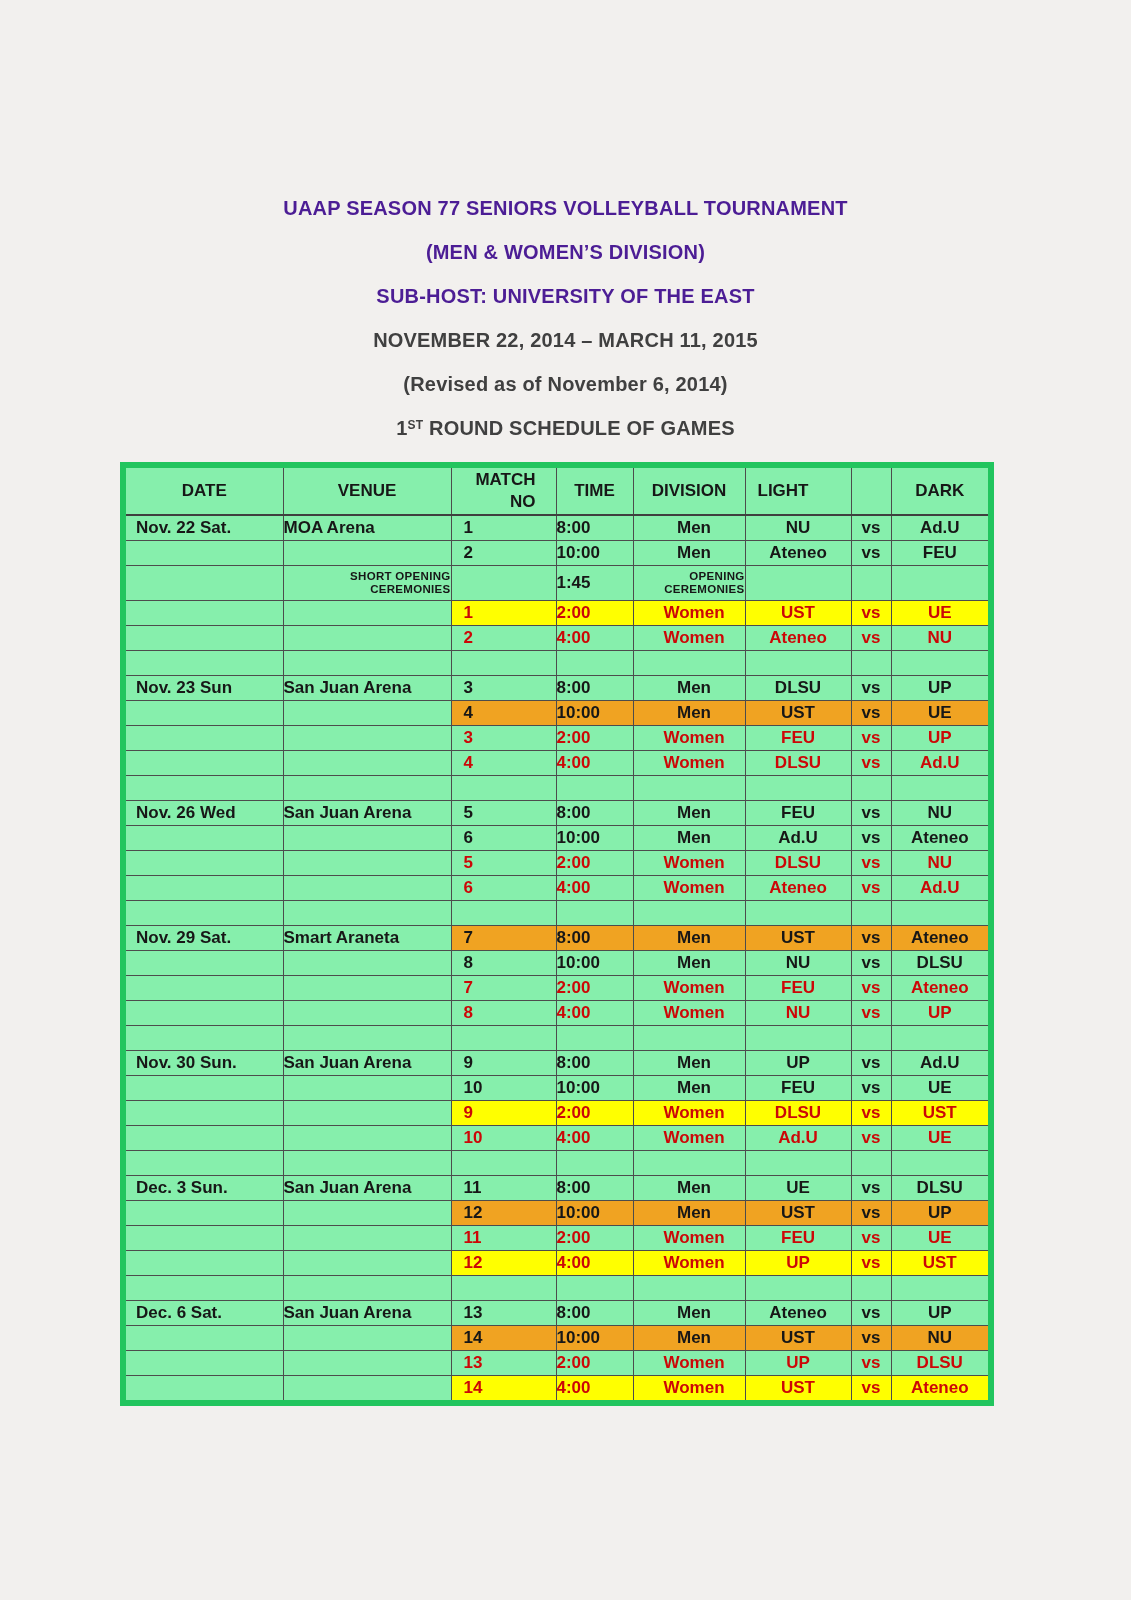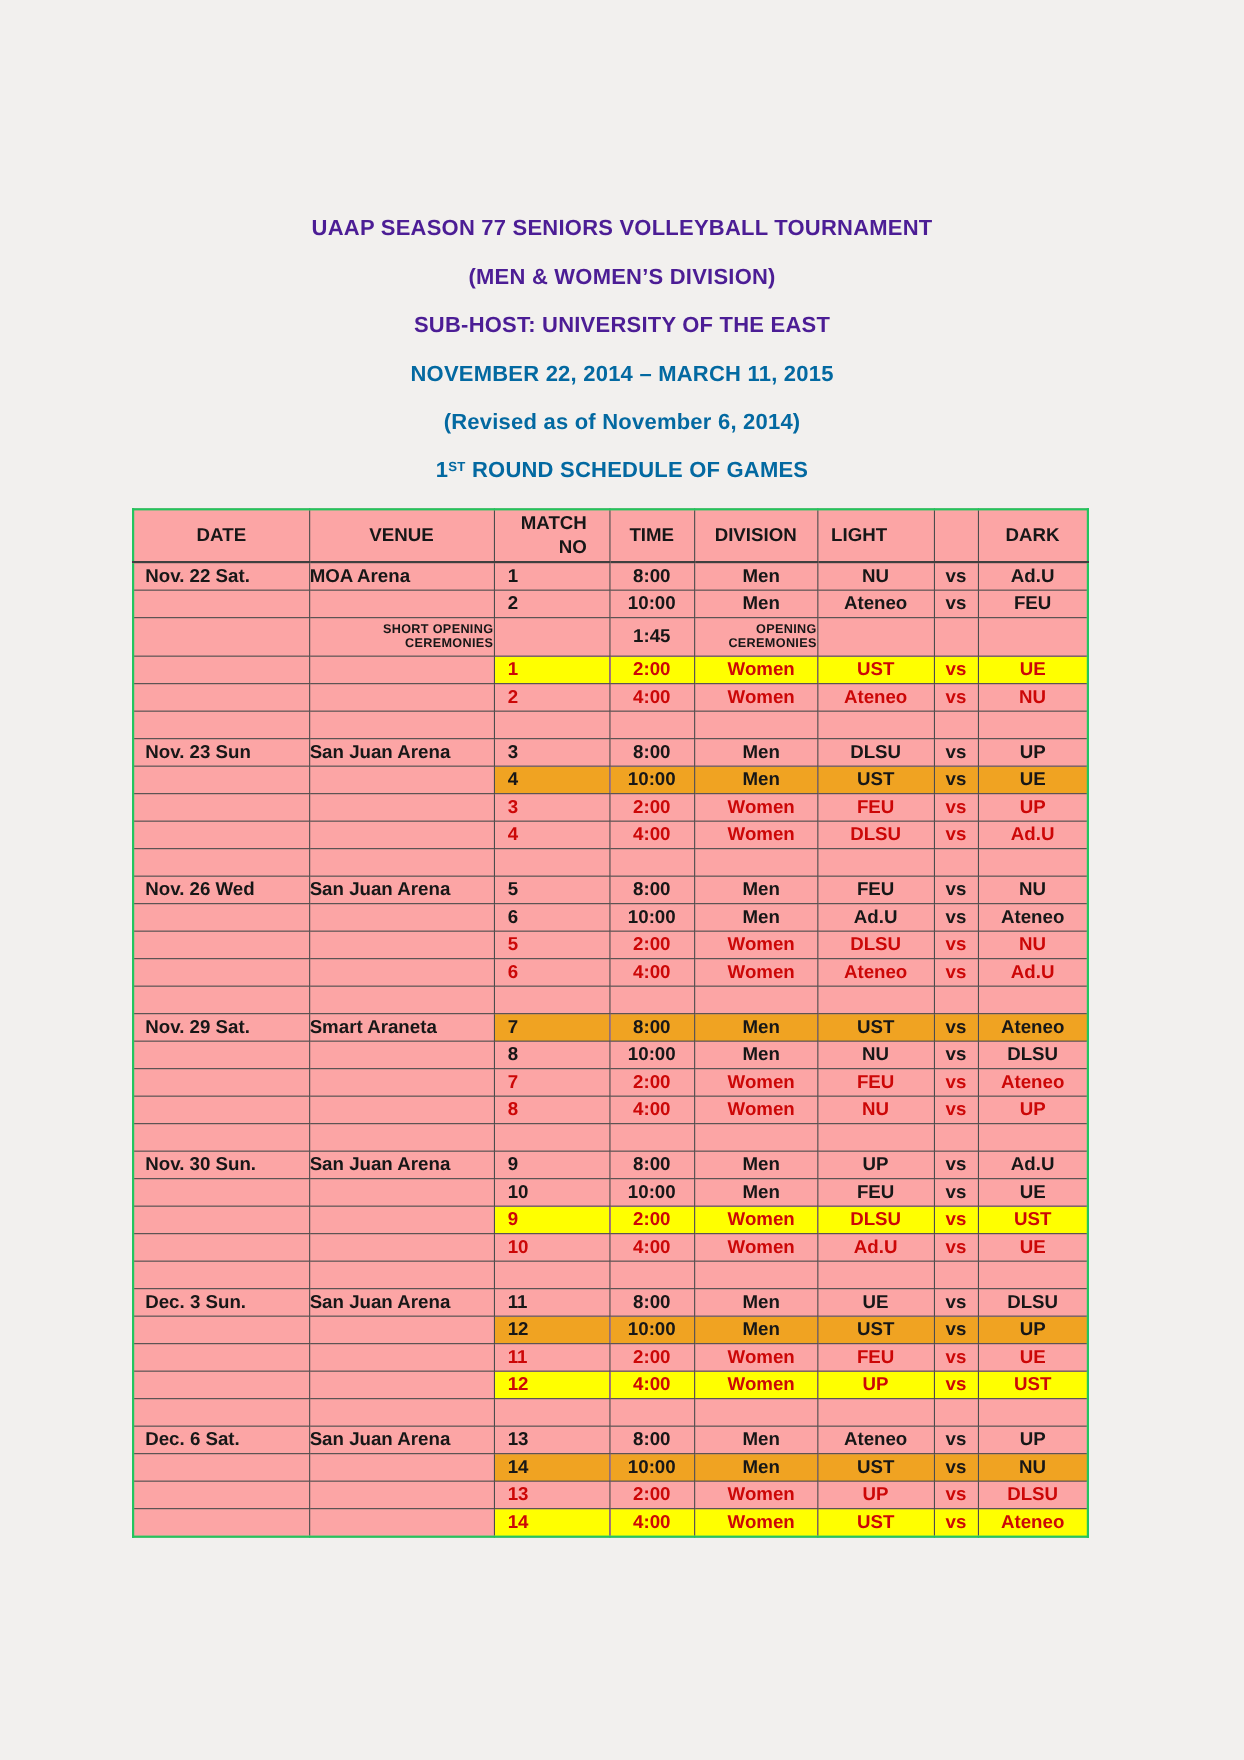--- a/index.html
+++ b/index.html
@@ -4,42 +4,42 @@
 <style>
   html,body{margin:0;padding:0;background:#f2f0ee;}
   .page{
     position:relative;width:1131px;height:1600px;background:#f2f0ee;
     font-family:"Liberation Sans",sans-serif;overflow:hidden;
   }
   
   .heading-block{position:absolute;top:197px;left:0;width:100%;text-align:center;}
   .h-line{font-weight:700;font-size:20px;line-height:23px;margin:0 0 21px;letter-spacing:0.2px;}
   .h-red{color:#4c1d95;}
-  .h-black{color:#0369a1;}
+  .h-black{color:#404040;}
   .h-round sup{font-size:12px;line-height:0;vertical-align:6px;}
   
   .tablewrap{position:absolute;left:120px;top:462px;}
-  table.sched{border-collapse:collapse;table-layout:fixed;width:868px;background:#fca5a5;border:2px solid #22c55e;}
+  table.sched{border-collapse:collapse;table-layout:fixed;width:868px;background:#86efac;border:6px solid #22c55e;}
   col.c-date{width:160px}col.c-venue{width:168px}col.c-match{width:105px}col.c-time{width:77px}
   col.c-division{width:112px}col.c-light{width:106px}col.c-vs{width:40px}col.c-dark{width:100px}
   th,td{
     border:1px solid #4c4c4c;font-weight:700;font-size:17px;color:#171717;
     padding:0;overflow:hidden;white-space:nowrap;vertical-align:middle;
   }
   thead th{height:46px;border-bottom:2px solid #3f3f3f;}
   .row-game td,.row-spacer td{height:24px;}
   .row-ceremony td{height:34px;}
   .text-red td{color:#cc0707;}
   td.hl-yellow{background:#ffff00;}
   td.hl-orange{background:#f0a322;}
   
   td.col-date{text-align:left;padding-left:10px;}
   td.col-venue{}
   td.col-match{text-align:left;padding-left:12px;}
-  td.col-time{text-align:center;}
+  td.col-time{text-align:left;}
   td.col-division{text-align:center;padding-left:10px;}
   td.col-light,td.col-vs,td.col-dark{text-align:center;}
   
   th.col-date,th.col-venue,th.col-time,th.col-division,th.col-dark{text-align:center;}
   th.col-match{text-align:left;padding-left:10px;}
   th.col-light{text-align:left;padding-left:12px;}
   .match-head{display:inline-block;width:74px;text-align:right;white-space:normal;line-height:22px;}
   
   td.cer-small{font-size:11.5px;line-height:13px;white-space:normal;padding-left:10px;text-align:right;letter-spacing:0.3px;}
 </style>

